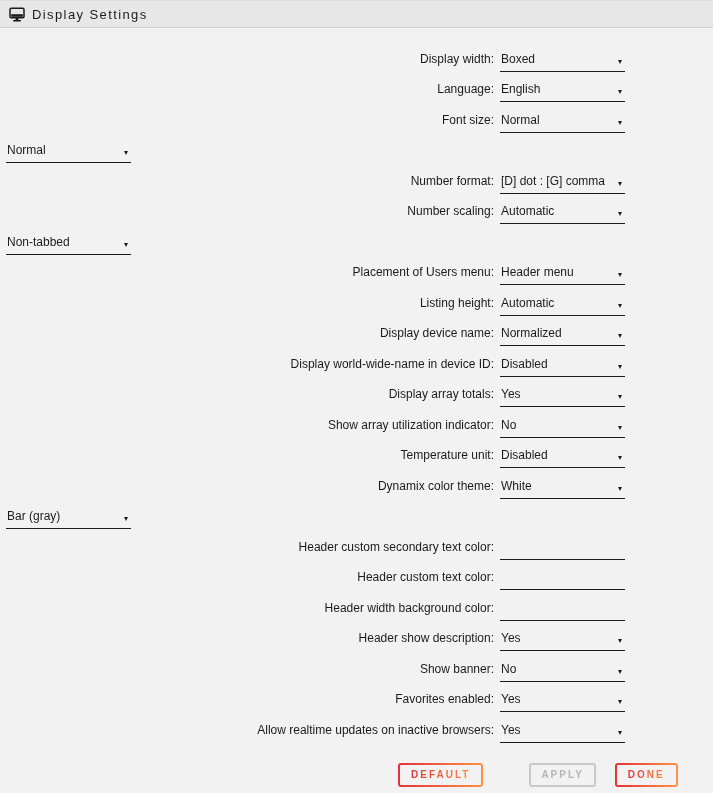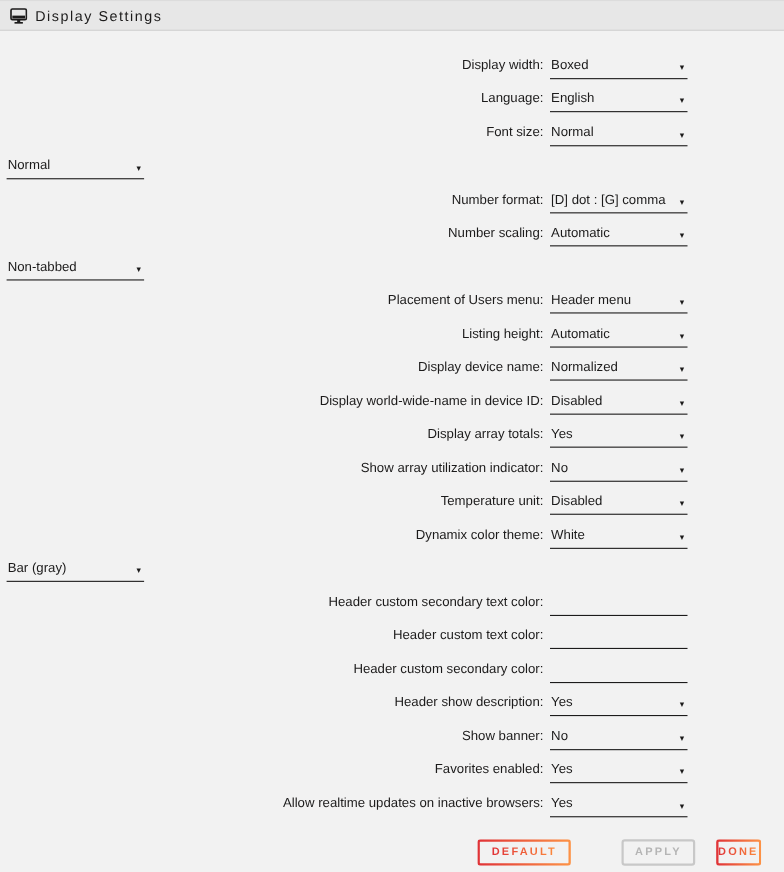--- a/index.html
+++ b/index.html
@@ -97,30 +97,30 @@
     background:
       linear-gradient(#f2f2f2, #f2f2f2) padding-box,
       linear-gradient(90deg, #e03237 0%, #fd9346 100%) border-box;
   }
   .btn-grad span {
     background-image: linear-gradient(90deg, #e03237 0%, #fd8c3c 100%);
     -webkit-background-clip: text;
     background-clip: text;
     color: transparent;
   }
-  .btn-default { padding: 0 11px; margin-left: 36px; }
+  .btn-default { padding: 0 11px; }
   .btn-apply {
     border: 2px solid #c8c8c8;
     color: #b5b5b5;
     padding: 0 10px;
     margin-left: 46px;
     cursor: default;
     align-items: center;
   }
-  .btn-done { padding: 0 0; margin-left: 19px; }
+  .btn-done { padding: 0 11px; margin-left: 19px; }
 </style>
 </head>
 <body>
 
 <div class="titlebar">
   <span class="ticon">
     <svg width="16" height="15" viewBox="0 0 16 15" aria-hidden="true">
       <rect x="1" y="1.2" width="14" height="9.6" rx="1.3" fill="none" stroke="#1c1b1b" stroke-width="1.5"></rect>
       <rect x="2.2" y="7.2" width="11.6" height="2.6" fill="#1c1b1b"></rect>
       <rect x="6.6" y="11" width="2.8" height="2" fill="#1c1b1b"></rect>
@@ -278,21 +278,21 @@
     <input class="ctl text-input" type="text" style="">
   </div>
 
   <div class="row">
     <label class="lbl">Header custom text color:</label>
 
     <input class="ctl text-input" type="text" style="">
   </div>
 
   <div class="row">
-    <label class="lbl">Header custom secondary color:</label>
+    <label class="lbl">Header width background color:</label>
 
     <input class="ctl text-input" type="text" style="">
   </div>
 
   <div class="row">
     <label class="lbl">Header show description:</label>
     <div class="ctl select">
       <span class="val">Yes</span>
       <span class="caret">▾</span>
     </div>

